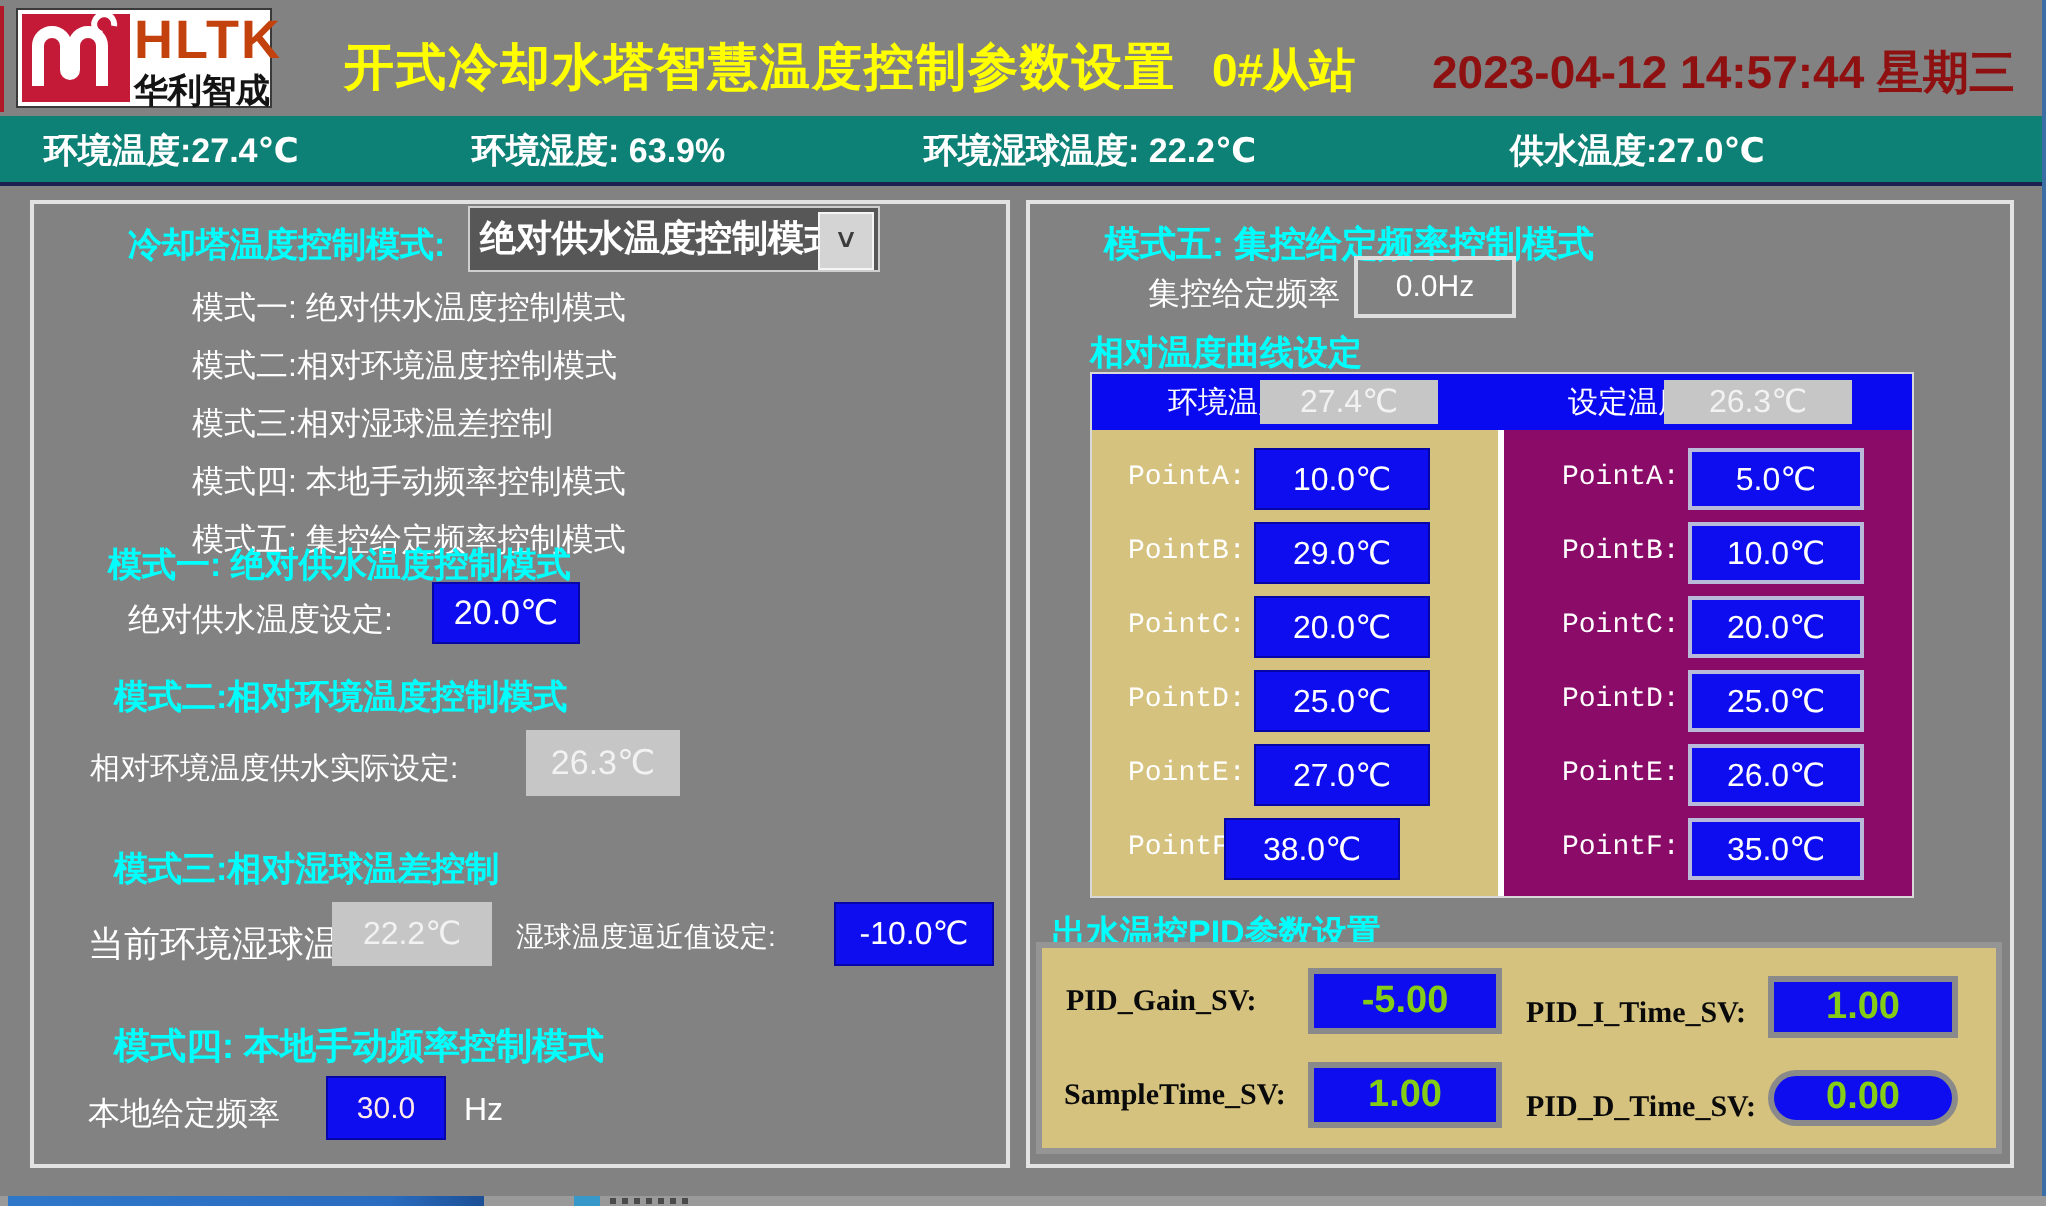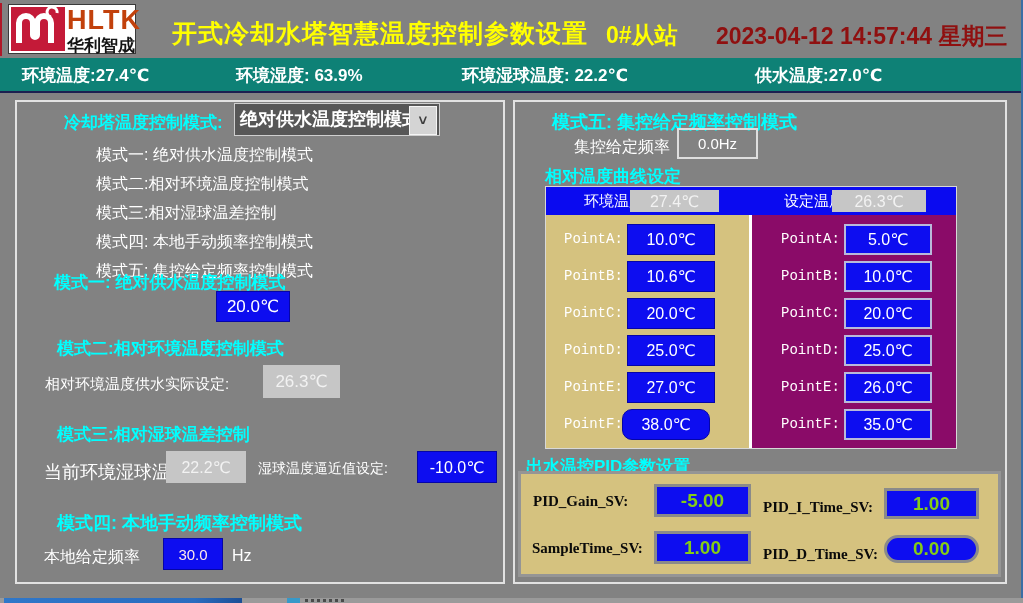--- a/index.html
+++ b/index.html
@@ -74,20 +74,21 @@
 
   <div class="abs" style="left:96px;top:140px;">
     <div class="modeline">模式一: 绝对供水温度控制模式</div>
     <div class="modeline">模式二:相对环境温度控制模式</div>
     <div class="modeline">模式三:相对湿球温差控制</div>
     <div class="modeline">模式四: 本地手动频率控制模式</div>
     <div class="modeline">模式五: 集控给定频率控制模式</div>
   </div>
 
   <div class="abs cyan" style="left:54px;top:271px;font-size:17px;white-space:nowrap;">模式一: 绝对供水温度控制模式</div>
+  <div class="abs wlab" style="left:64px;top:300px;font-size:16px;white-space:nowrap;">绝对供水温度设定:</div>
   <div class="box blue-box" style="left:216px;top:291px;width:74px;height:31px;font-size:17px;">20.0℃</div>
 
   <div class="abs cyan" style="left:57px;top:337px;font-size:17px;white-space:nowrap;">模式二:相对环境温度控制模式</div>
   <div class="abs wlab" style="left:45px;top:375px;font-size:15px;white-space:nowrap;">相对环境温度供水实际设定:</div>
   <div class="box silver-box" style="left:263px;top:365px;width:77px;height:33px;font-size:17px;">26.3℃</div>
 
   <div class="abs cyan" style="left:57px;top:423px;font-size:17px;white-space:nowrap;">模式三:相对湿球温差控制</div>
   <div class="abs wlab" style="left:44px;top:460px;font-size:18px;white-space:nowrap;">当前环境湿球温度:</div>
   <div class="box silver-box" style="left:166px;top:451px;width:80px;height:32px;font-size:16px;">22.2℃</div>
   <div class="abs wlab" style="left:258px;top:460px;font-size:14px;white-space:nowrap;">湿球温度逼近值设定:</div>
@@ -111,29 +112,29 @@
       <span class="abs wlab" style="left:38px;top:5px;font-size:15px;white-space:nowrap;">环境温度:</span>
       <div class="box silver-box" style="left:84px;top:3px;width:89px;height:22px;font-size:16px;">27.4℃</div>
       <span class="abs wlab" style="left:238px;top:5px;font-size:15px;white-space:nowrap;">设定温度:</span>
       <div class="box silver-box" style="left:286px;top:3px;width:94px;height:22px;font-size:16px;">26.3℃</div>
     </div>
 
     <div id="tan-half">
       <span class="pt-label" style="left:18px;top:16px;">PointA:</span>
       <div class="box blue-box pt-box" style="left:81px;top:9px;">10.0℃</div>
       <span class="pt-label" style="left:18px;top:53px;">PointB:</span>
-      <div class="box blue-box pt-box" style="left:81px;top:46px;">10.6℃</div>
+      <div class="box blue-box pt-box" style="left:81px;top:46px;">29.0℃</div>
       <span class="pt-label" style="left:18px;top:90px;">PointC:</span>
       <div class="box blue-box pt-box" style="left:81px;top:83px;">20.0℃</div>
       <span class="pt-label" style="left:18px;top:127px;">PointD:</span>
       <div class="box blue-box pt-box" style="left:81px;top:120px;">25.0℃</div>
       <span class="pt-label" style="left:18px;top:164px;">PointE:</span>
       <div class="box blue-box pt-box" style="left:81px;top:157px;">27.0℃</div>
       <span class="pt-label" style="left:18px;top:201px;">PointF:</span>
-      <div class="box blue-box pt-box" style="left:76px;top:194px;border-radius:10px;">38.0℃</div>
+      <div class="box blue-box pt-box" style="left:66px;top:194px;">38.0℃</div>
     </div>
 
     <div id="pur-half" class="pur">
       <span class="pt-label" style="left:29px;top:16px;">PointA:</span>
       <div class="box blue-box pt-box" style="left:92px;top:9px;">5.0℃</div>
       <span class="pt-label" style="left:29px;top:53px;">PointB:</span>
       <div class="box blue-box pt-box" style="left:92px;top:46px;">10.0℃</div>
       <span class="pt-label" style="left:29px;top:90px;">PointC:</span>
       <div class="box blue-box pt-box" style="left:92px;top:83px;">20.0℃</div>
       <span class="pt-label" style="left:29px;top:127px;">PointD:</span>

